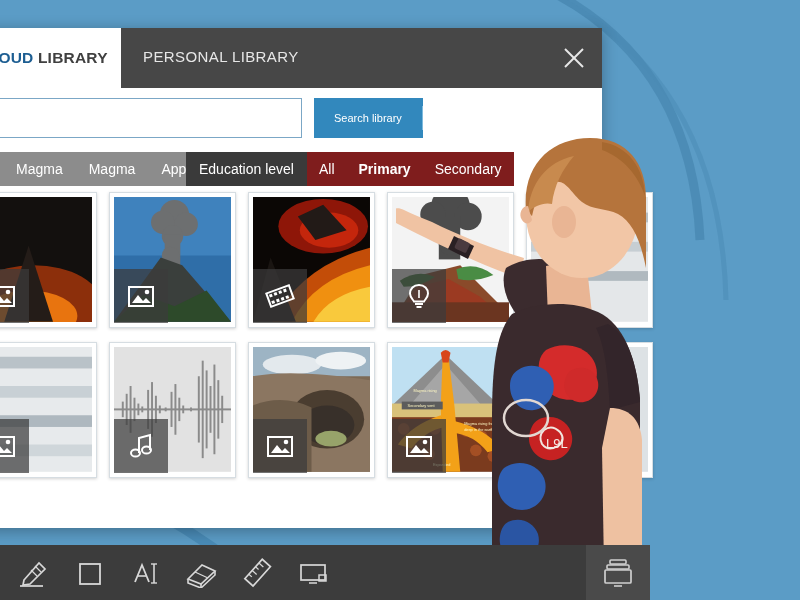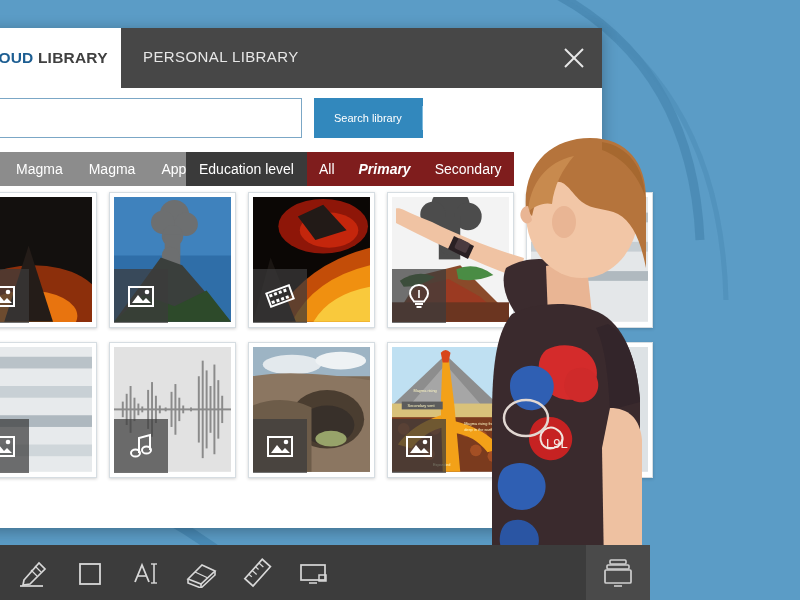--- a/index.html
+++ b/index.html
@@ -148,21 +148,21 @@
   }
   .edu-group .lvl {
     color: #ffffff;
     font-size: 14px;
     line-height: 34px;
     padding: 0 12px;
     cursor: pointer;
     white-space: nowrap;
     text-align: center;
   }
-  .edu-group .lvl.sel { font-weight: bold; font-style: italic; }
+  .edu-group .lvl.sel { font-weight: bold; }
 
   
   .grid {
     position: absolute;
     left: -30px; top: 192px;
     width: 632px; height: 290px;
     display: flex;
     gap: 12px;
   }
   .card {

